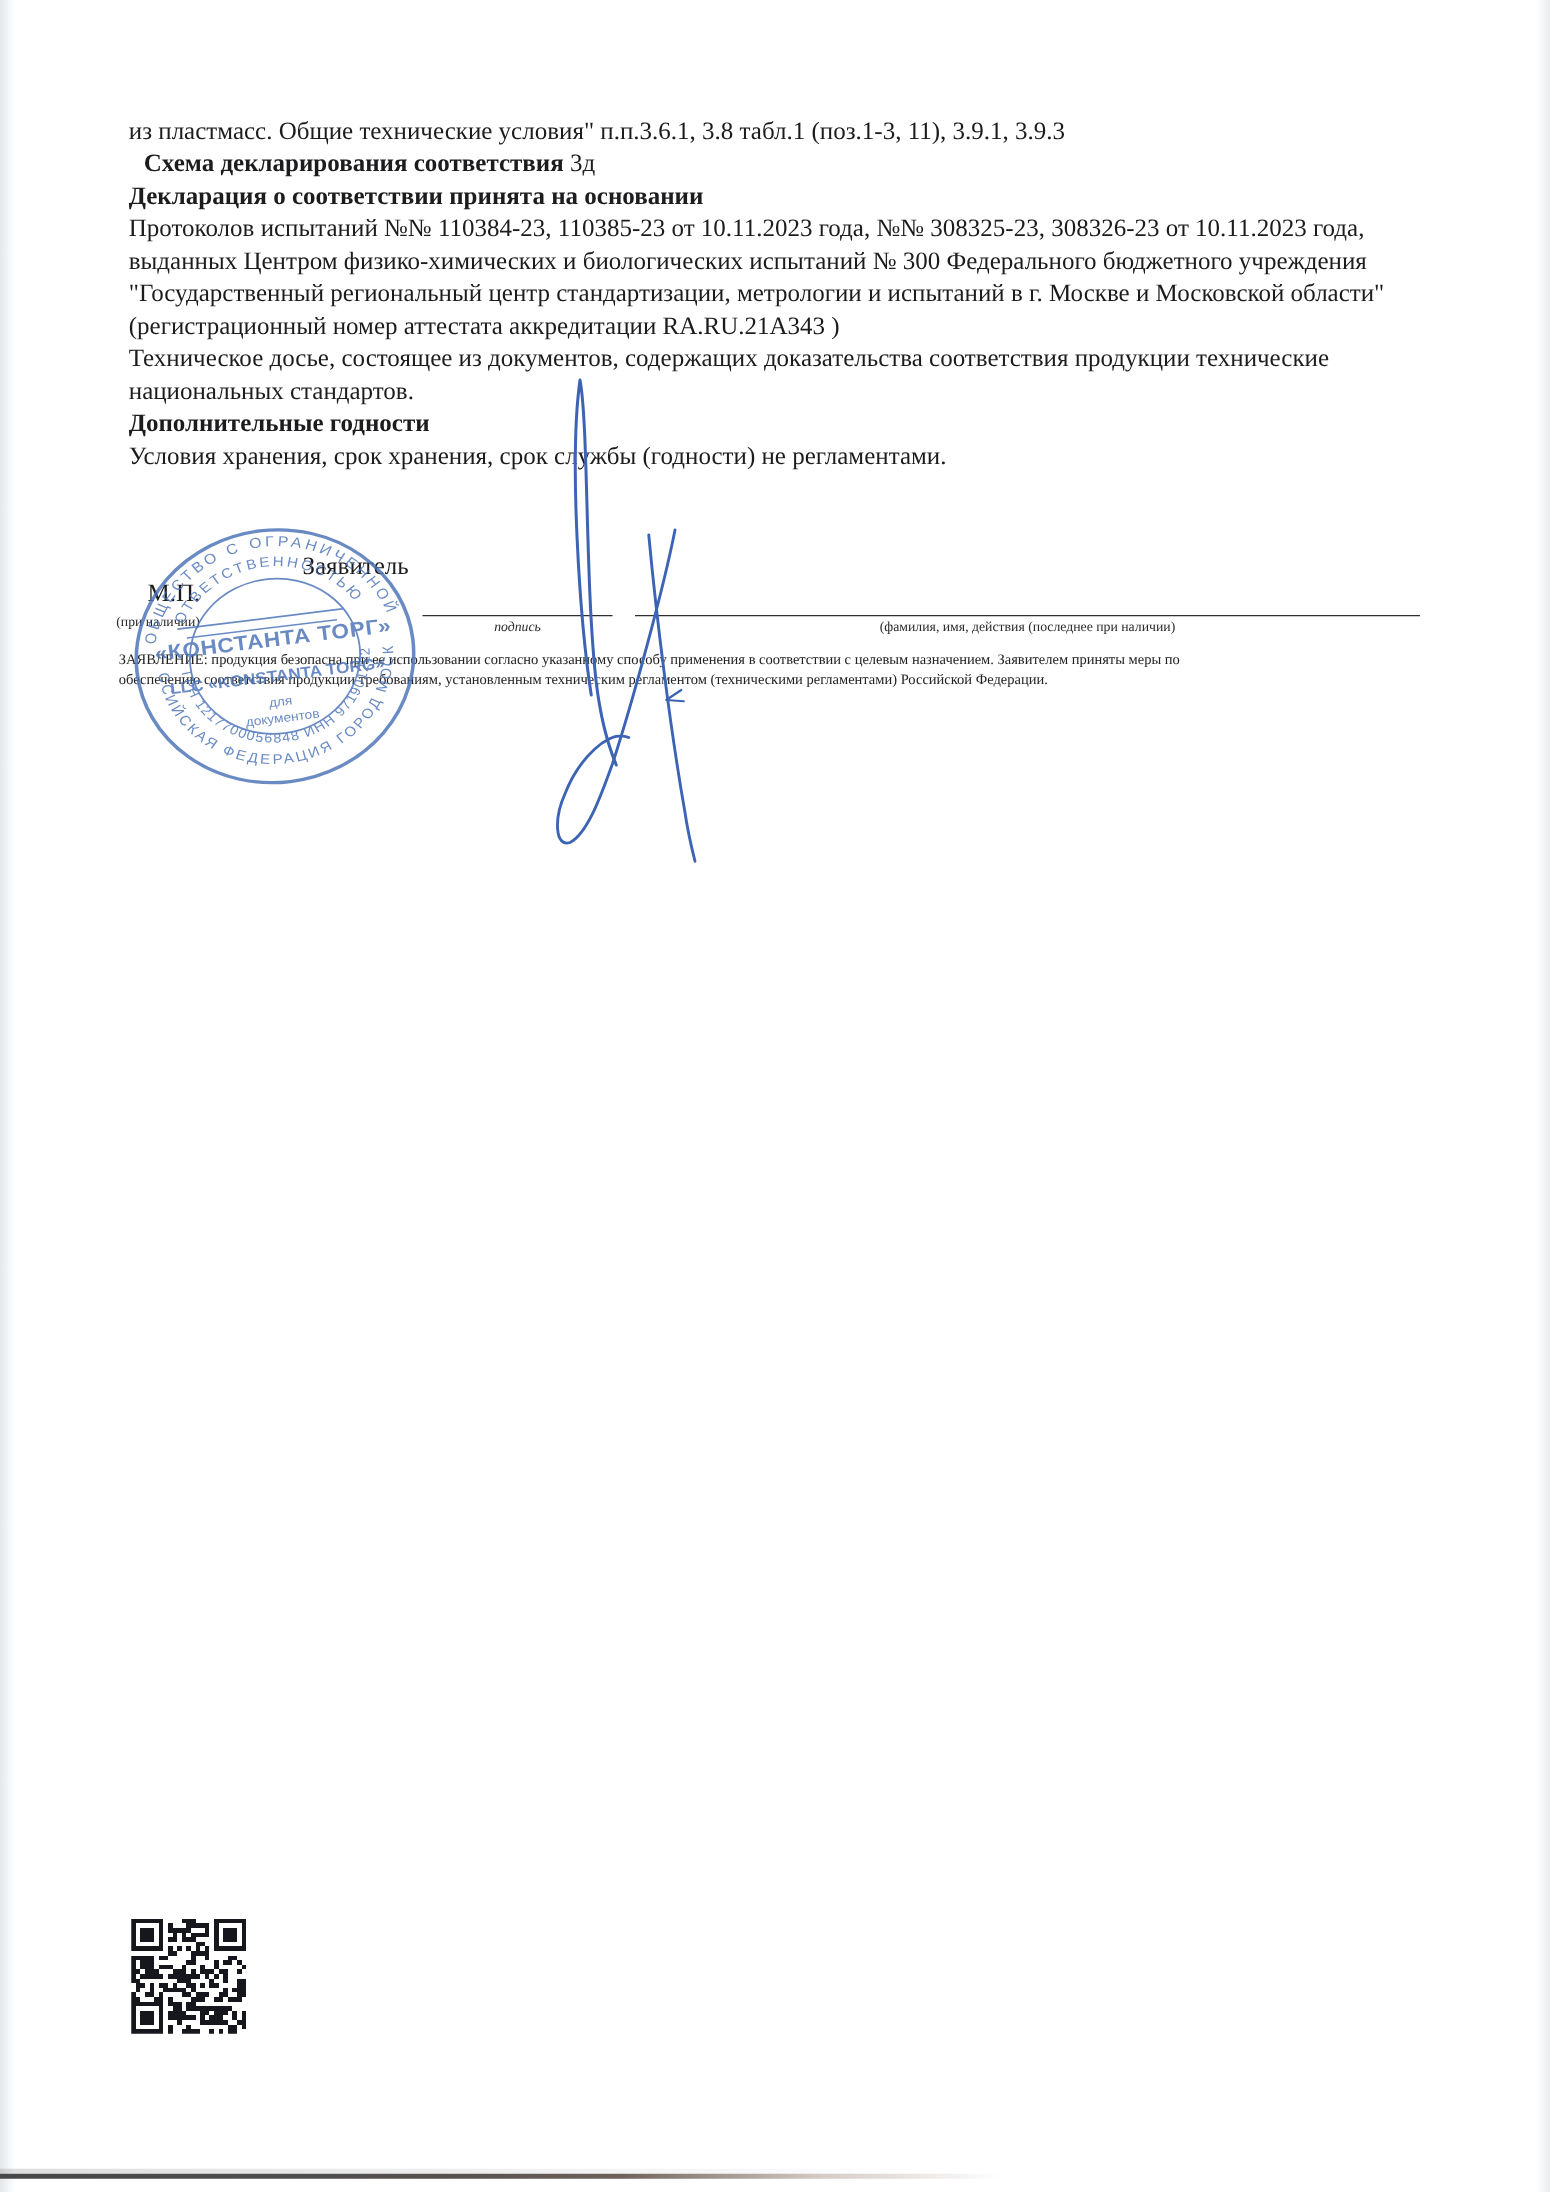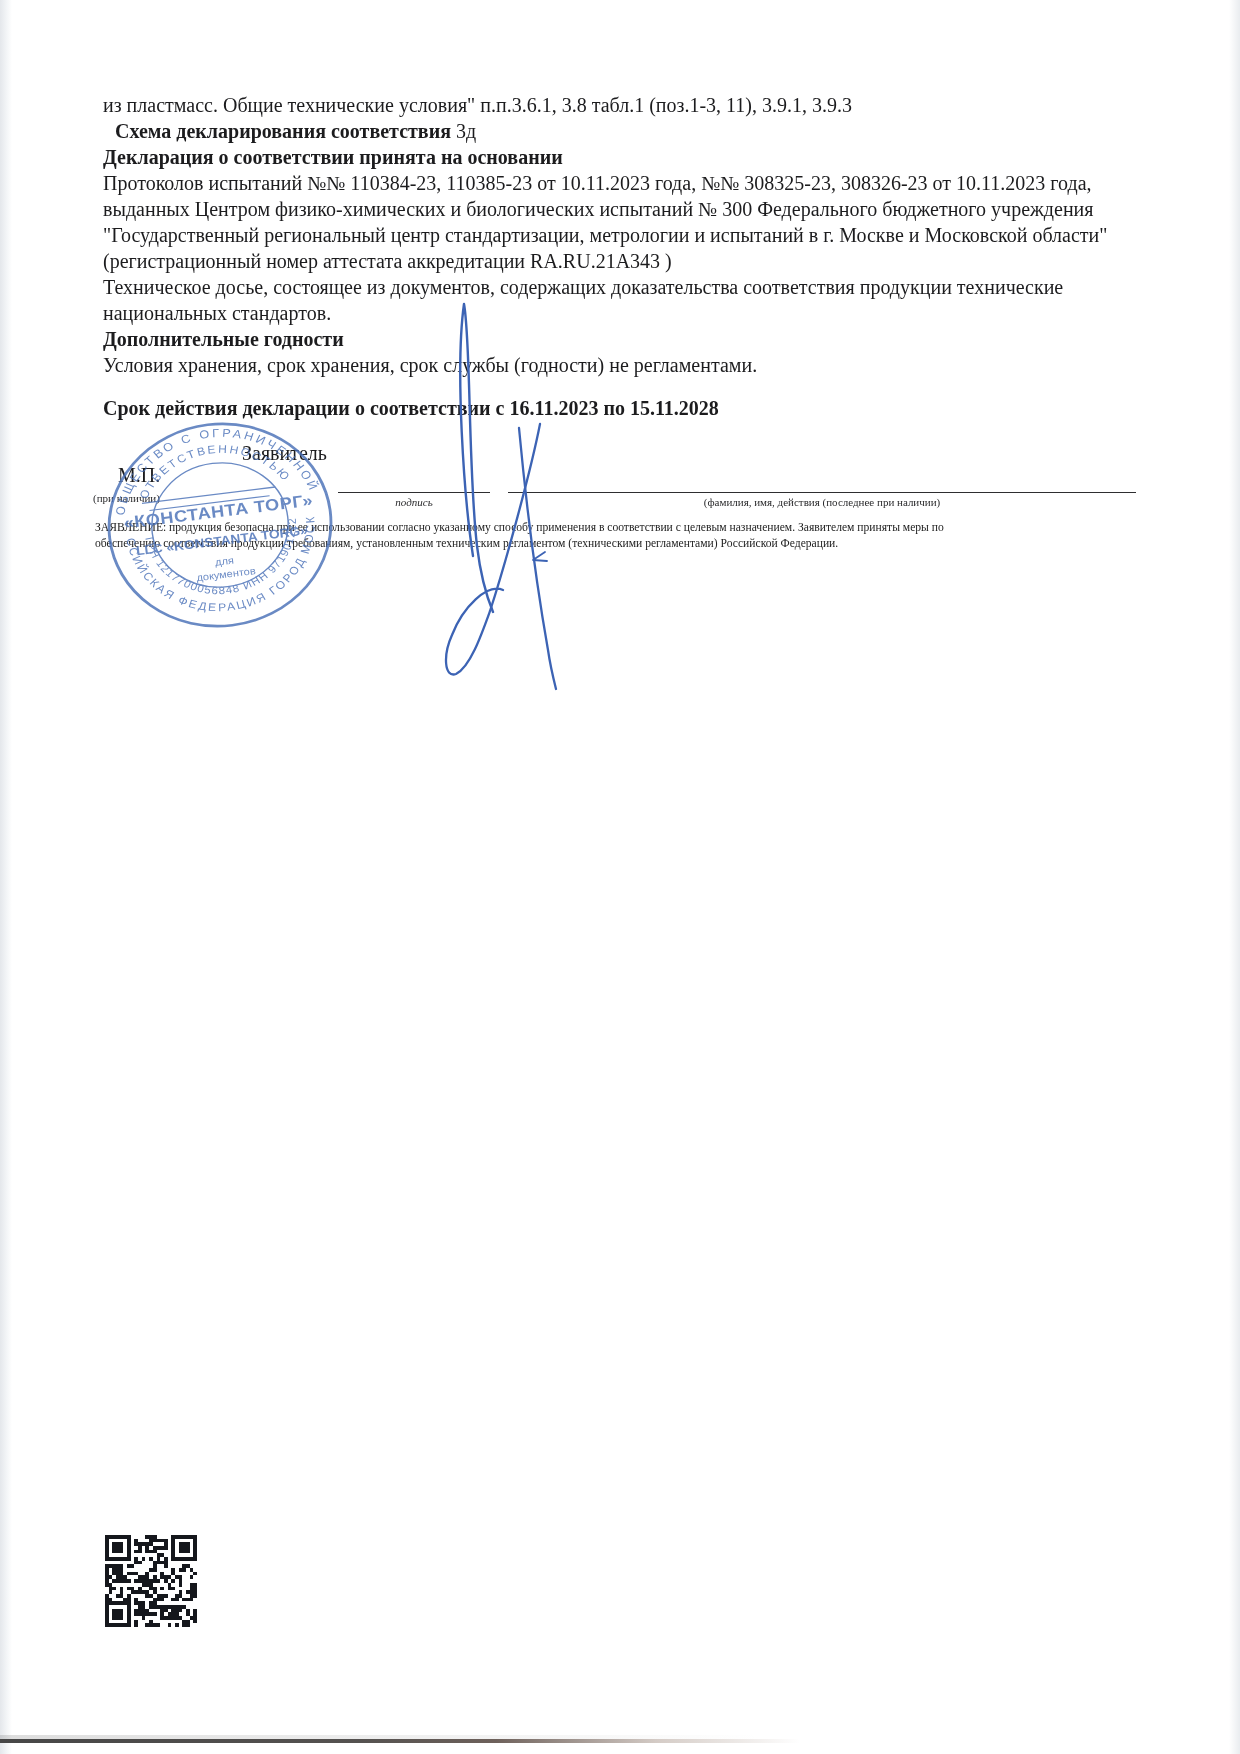--- a/index.html
+++ b/index.html
@@ -52,21 +52,20 @@
 <div class="page">
 
   <div class="doc">
     <p>из пластмасс. Общие технические условия" п.п.3.6.1, 3.8 табл.1 (поз.1-3, 11), 3.9.1, 3.9.3</p>
     <p><span class="b">Схема декларирования соответствия</span> <span>3д</span></p>
     <p class="b">Декларация о соответствии принята на основании</p>
     <p>Протоколов испытаний №№ 110384-23, 110385-23 от 10.11.2023 года, №№ 308325-23, 308326-23 от 10.11.2023 года, выданных Центром физико-химических и биологических испытаний № 300 Федерального бюджетного учреждения "Государственный региональный центр стандартизации, метрологии и испытаний в г. Москве и Московской области" (регистрационный номер аттестата аккредитации RA.RU.21А343 )</p>
     <p>Техническое досье, состоящее из документов, содержащих доказательства соответствия продукции технические национальных стандартов.</p>
     <p class="b">Дополнительные годности</p>
     <p>Условия хранения, срок хранения, срок службы (годности) не регламентами.</p>
-    <p class="b validity">Срок действия декларации о соответствии с 16.11.2023 по 15.11.2028</p>
   </div>
 
   <div class="abs lab" style="left:118px;top:464px;">М.П.</div>
   <div class="abs small" style="left:93px;top:492px;">(при наличии)</div>
   <div class="abs lab" style="left:242px;top:442px;">Заявитель</div>
 
   <div class="abs sigline" style="left:338px;top:492px;width:152px;"></div>
   <div class="abs small center" style="left:338px;top:496px;width:152px;font-style:italic;">подпись</div>
 
   <div class="abs sigline" style="left:508px;top:492px;width:628px;"></div>

